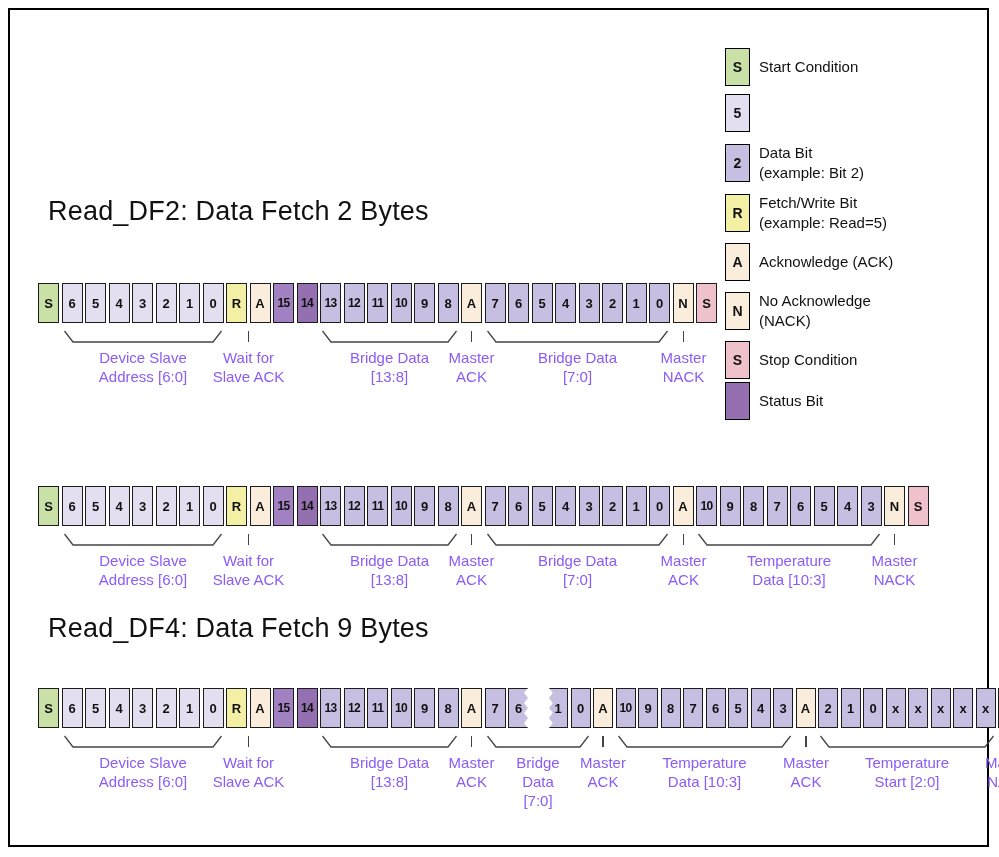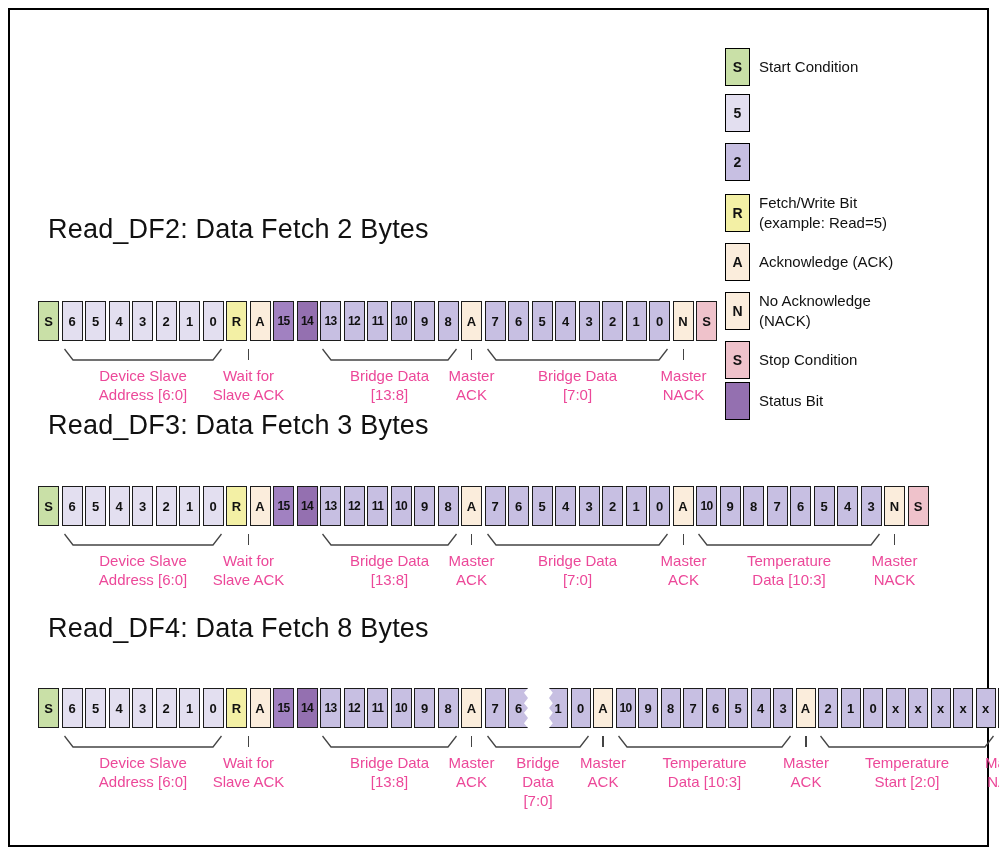--- a/index.html
+++ b/index.html
@@ -34,37 +34,37 @@
     clip-path:polygon(0 0,100% 0,80% 12%,100% 25%,80% 38%,100% 50%,80% 62%,100% 75%,80% 88%,100% 100%,0 100%);
   }
   .torn-left{
     border-left:none;
     clip-path:polygon(0 0,100% 0,100% 100%,0 100%,20% 88%,0 75%,20% 62%,0 50%,20% 38%,0 25%,20% 12%);
   }
   .labels{position:absolute;left:38px;height:110px;width:960px;}
   .brace-svg{position:absolute;top:2px;}
   .tick{position:absolute;top:3px;width:1.5px;height:11px;background:#444;}
   .group-label{
-    position:absolute;top:20px;text-align:center;font-size:15px;line-height:19px;color:#ec4899;
+    position:absolute;top:20px;text-align:center;font-size:15px;line-height:19px;color:#8b5cf6;
   }
   
   .legend-item{position:absolute;left:725px;display:flex;align-items:center;}
   .swatch{
     width:25px;height:38px;border:1px solid #000;box-sizing:border-box;
     display:flex;align-items:center;justify-content:center;
     font-weight:bold;font-size:14px;color:#111;flex:0 0 auto;
   }
   .legend-text{margin-left:9px;font-size:15px;line-height:20px;color:#111;white-space:nowrap;}
 </style>
 </head>
 <body>
 
 <div class="frame"></div>
 
-<div class="section" style="top:195px;height:200px;margin-top:18px;">
+<div class="section" style="top:195px;height:200px;">
   <div class="sec-title">Read_DF2: Data Fetch 2 Bytes</div>
   <div class="cells" style="top:88px;">
       <div class="cell" style="background: rgb(201, 224, 167);">S</div>
       <div class="cell" style="background: rgb(227, 223, 240);">6</div>
       <div class="cell" style="background: rgb(227, 223, 240);">5</div>
       <div class="cell" style="background: rgb(227, 223, 240);">4</div>
       <div class="cell" style="background: rgb(227, 223, 240);">3</div>
       <div class="cell" style="background: rgb(227, 223, 240);">2</div>
       <div class="cell" style="background: rgb(227, 223, 240);">1</div>
       <div class="cell" style="background: rgb(227, 223, 240);">0</div>
@@ -124,21 +124,20 @@
       </div>
       <div class="tick" style="left: 644.75px;"></div>
       <div class="group-label" style="left: 560.5px; width: 170px;">
         <div>Master</div>
         <div>NACK</div>
       </div>
     </div>
 </div>
 
 <div class="section" style="top:409px;height:200px;">
-  <div class="sec-title">Read_DF3: Data Fetch 3 Bytes</div>
   <div class="cells" style="top:77px;">
       <div class="cell" style="background: rgb(201, 224, 167);">S</div>
       <div class="cell" style="background: rgb(227, 223, 240);">6</div>
       <div class="cell" style="background: rgb(227, 223, 240);">5</div>
       <div class="cell" style="background: rgb(227, 223, 240);">4</div>
       <div class="cell" style="background: rgb(227, 223, 240);">3</div>
       <div class="cell" style="background: rgb(227, 223, 240);">2</div>
       <div class="cell" style="background: rgb(227, 223, 240);">1</div>
       <div class="cell" style="background: rgb(227, 223, 240);">0</div>
       <div class="cell" style="background: rgb(243, 240, 165);">R</div>
@@ -218,21 +217,21 @@
       </div>
       <div class="tick" style="left: 855.75px;"></div>
       <div class="group-label" style="left: 771.5px; width: 170px;">
         <div>Master</div>
         <div>NACK</div>
       </div>
     </div>
 </div>
 
 <div class="section" style="top:612px;height:220px;">
-  <div class="sec-title">Read_DF4: Data Fetch 8 Bytes</div>
+  <div class="sec-title">Read_DF4: Data Fetch 9 Bytes</div>
   <div class="cells" style="top:76px;">
       <div class="cell" style="background: rgb(201, 224, 167);">S</div>
       <div class="cell" style="background: rgb(227, 223, 240);">6</div>
       <div class="cell" style="background: rgb(227, 223, 240);">5</div>
       <div class="cell" style="background: rgb(227, 223, 240);">4</div>
       <div class="cell" style="background: rgb(227, 223, 240);">3</div>
       <div class="cell" style="background: rgb(227, 223, 240);">2</div>
       <div class="cell" style="background: rgb(227, 223, 240);">1</div>
       <div class="cell" style="background: rgb(227, 223, 240);">0</div>
       <div class="cell" style="background: rgb(243, 240, 165);">R</div>
@@ -346,20 +345,24 @@
 </div>
 <div class="legend-item" style="top:94px;">
   <div class="swatch" style="background: rgb(227, 223, 240);">
       <span>5</span>
     </div>
 </div>
 <div class="legend-item" style="top:143px;">
   <div class="swatch" style="background: rgb(199, 191, 226);">
       <span>2</span>
     </div>
+  <div class="legend-text">
+      <div>Data Bit</div>
+      <div>(example: Bit 2)</div>
+    </div>
 </div>
 <div class="legend-item" style="top:193px;">
   <div class="swatch" style="background: rgb(243, 240, 165);">
       <span>R</span>
     </div>
   <div class="legend-text">
       <div>Fetch/Write Bit</div>
       <div>(example: Read=5)</div>
     </div>
 </div>

